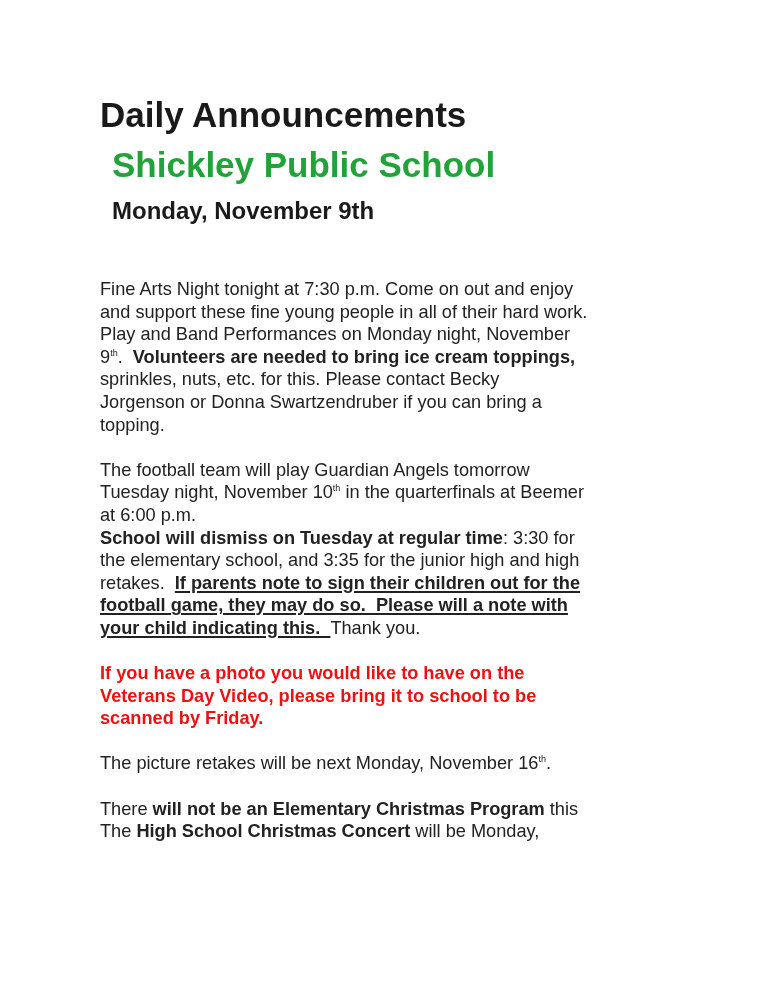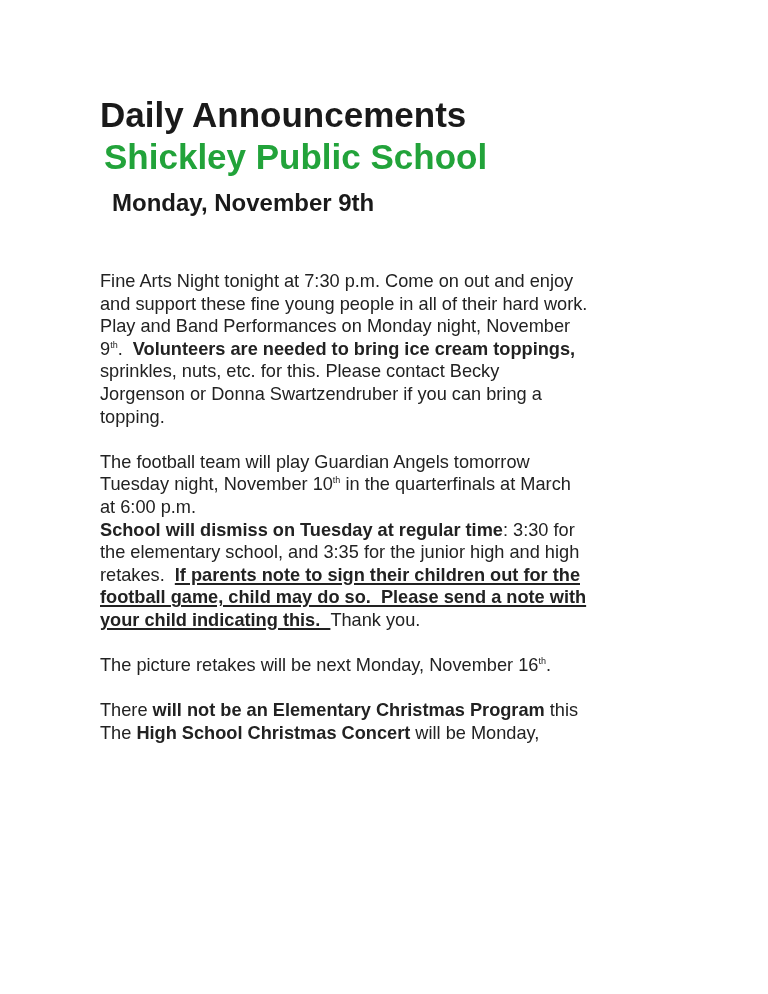--- a/index.html
+++ b/index.html
@@ -1,20 +1,20 @@
 <!DOCTYPE html>
 <html><head>
 <meta charset="utf-8">
 <style>
   html, body { margin: 0; padding: 0; background: #ffffff; }
   body { width: 768px; height: 994px; overflow: hidden; position: relative;
          font-family: "Liberation Sans", sans-serif; color: #222222; }
   .page { position: absolute; left: 100px; top: 96px; width: 560px; }
   .title { font-size: 35px; font-weight: bold; line-height: 38px; margin: 0; color: #1a1a1a; }
-  .school { font-size: 35px; font-weight: bold; line-height: 38px; margin: 4px; color: #22a33a; }
+  .school { font-size: 35px; font-weight: bold; line-height: 38px; margin: 12px; color: #22a33a; }
   .date { font-size: 24px; font-weight: bold; line-height: 30px; margin: 12px; color: #1a1a1a; }
   .p { font-size: 18.2px; line-height: 22.6px; margin: 0; white-space: nowrap; }
   .block { margin-top: 22.6px; }
   b { font-weight: bold; }
   .u { text-decoration: underline; text-decoration-thickness: 1.5px; text-underline-offset: 2px; }
   .red { color: #ee1111; font-weight: bold; }
   sup { font-size: 9px; vertical-align: 7px; line-height: 0; }
 </style>
 </head>
 <body>
@@ -29,29 +29,34 @@
     <p class="p">and support these fine young people in all of their hard work.</p>
     <p class="p">Play and Band Performances on Monday night, November</p>
     <p class="p"><span>9</span><sup>th</sup><span style="white-space:pre">.  </span><b>Volunteers are needed to bring ice cream toppings,</b></p>
     <p class="p">sprinkles, nuts, etc. for this.  Please contact Becky</p>
     <p class="p">Jorgenson or Donna Swartzendruber if you can bring a</p>
     <p class="p">topping.</p>
   </div>
 
   <div class="block">
     <p class="p">The football team will play Guardian Angels tomorrow</p>
-    <p class="p"><span>Tuesday night, November 10</span><sup>th</sup><span style="white-space:pre"> in the quarterfinals at March</span></p>
+    <p class="p"><span>Tuesday night, November 10</span><sup>th</sup><span style="white-space:pre"> in the quarterfinals at Beemer</span></p>
     <p class="p">at 6:00 p.m.</p>
     <p class="p"><b>School will dismiss on Tuesday at regular time</b><span>: 3:30 for</span></p>
     <p class="p">the elementary school, and 3:35 for the junior high and high</p>
     <p class="p"><span style="white-space:pre">retakes.  </span><b class="u">If parents note to sign their children out for the</b></p>
-    <p class="p"><b class="u" style="white-space:pre">football game, child may do so.  Please send a note with</b></p>
+    <p class="p"><b class="u" style="white-space:pre">football game, they may do so.  Please will a note with</b></p>
     <p class="p"><b class="u" style="white-space:pre">your child indicating this.  </b><span>Thank you.</span></p>
   </div>
 
+  <div class="block">
+    <p class="p red">If you have a photo you would like to have on the</p>
+    <p class="p red">Veterans Day Video, please bring it to school to be</p>
+    <p class="p red">scanned by Friday.</p>
+  </div>
 
   <div class="block">
     <p class="p"><span>The picture retakes will be next Monday, November 16</span><sup>th</sup><span>.</span></p>
   </div>
 
   <div class="block">
     <p class="p"><span style="white-space:pre">There </span><b>will not be an Elementary Christmas Program</b><span style="white-space:pre"> this</span></p>
     <p class="p"><span style="white-space:pre">The </span><b>High School Christmas Concert</b><span style="white-space:pre"> will be Monday,</span></p>
   </div>
 </div>

